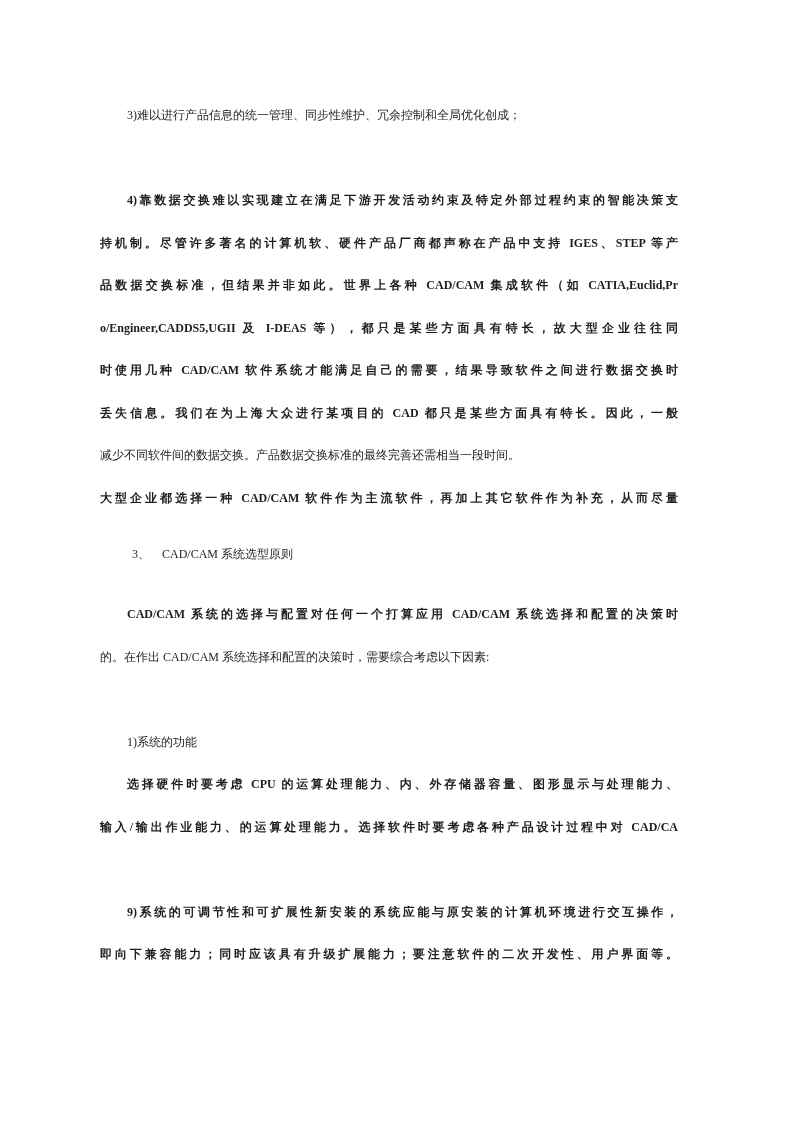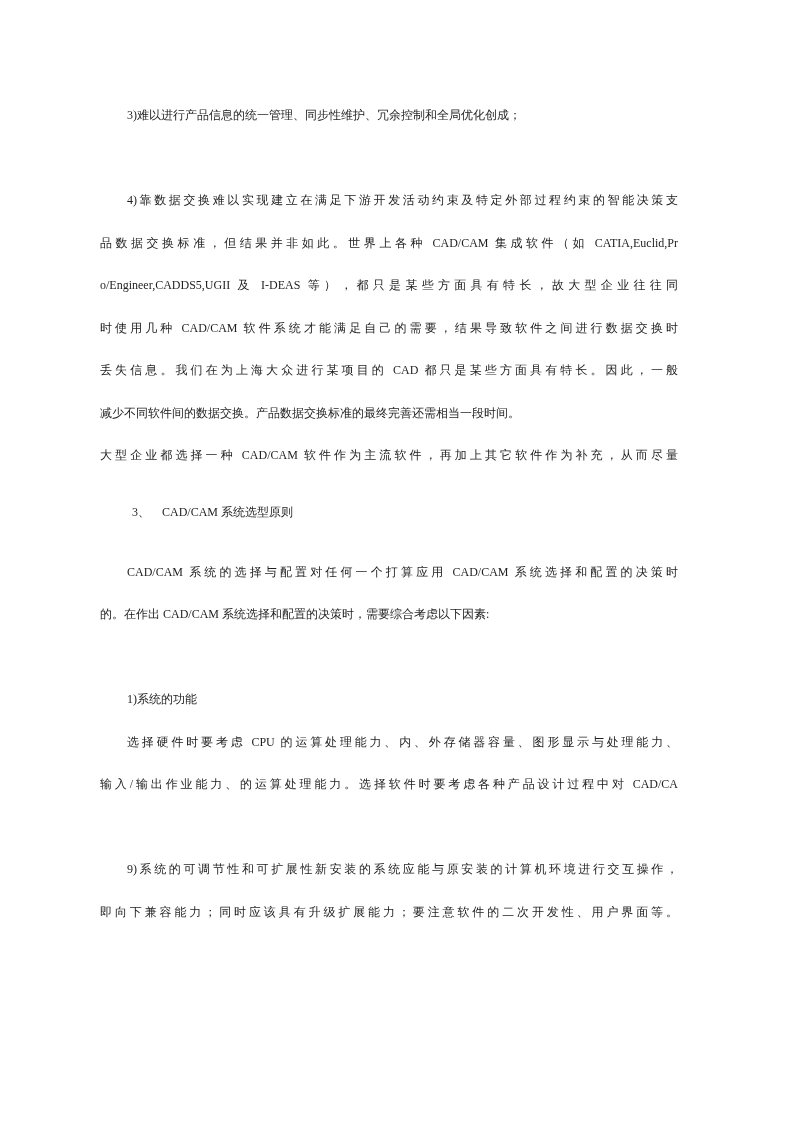--- a/index.html
+++ b/index.html
@@ -25,20 +25,21 @@
     font-size: 12px;
   }
   .line {
     line-height: 42.5px;
     text-align: justify;
     white-space: normal;
   }
   .line.j {
     
     text-align-last: justify;
+    font-weight: bold;
   }
   .line.indent {
     padding-left: 27px; 
   }
   .para--heading {
     margin-top: 14px;
   }
   .para--heading .line.indent {
     padding-left: 32px;
   }
@@ -52,20 +53,21 @@
 </head>
 <body style="background: rgb(255, 255, 255); color: rgb(30, 30, 30);">
 
 <div class="page">
   <div>
       <div class="para">
         <div class="line indent">3)难以进行产品信息的统一管理、同步性维护、冗余控制和全局优化创成；</div>
       </div>
       <div class="para mt-blank">
         <div class="line indent j">4)靠数据交换难以实现建立在满足下游开发活动约束及特定外部过程约束的智能决策支</div>
+        <div class="line j">持机制。尽管许多著名的计算机软、硬件产品厂商都声称在产品中支持 IGES、STEP 等产</div>
         <div class="line j">品数据交换标准，但结果并非如此。世界上各种 CAD/CAM 集成软件（如 CATIA,Euclid,Pr</div>
         <div class="line j">o/Engineer,CADDS5,UGII 及 I-DEAS 等），都只是某些方面具有特长，故大型企业往往同</div>
         <div class="line j">时使用几种 CAD/CAM 软件系统才能满足自己的需要，结果导致软件之间进行数据交换时</div>
         <div class="line j">丢失信息。我们在为上海大众进行某项目的 CAD 都只是某些方面具有特长。因此，一般</div>
         <div class="line">减少不同软件间的数据交换。产品数据交换标准的最终完善还需相当一段时间。</div>
         <div class="line j">大型企业都选择一种 CAD/CAM 软件作为主流软件，再加上其它软件作为补充，从而尽量</div>
       </div>
       <div class="para para--heading">
         <div class="line indent">3、　CAD/CAM 系统选型原则</div>
       </div>

